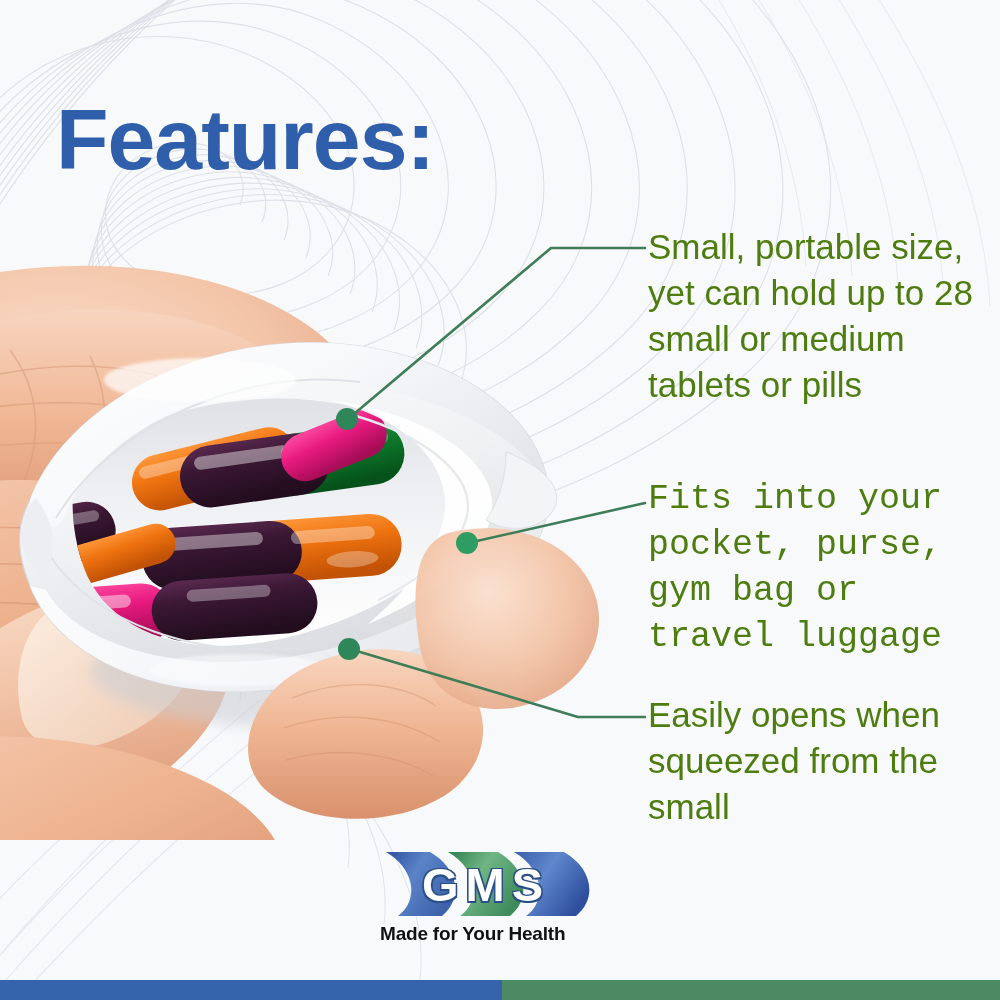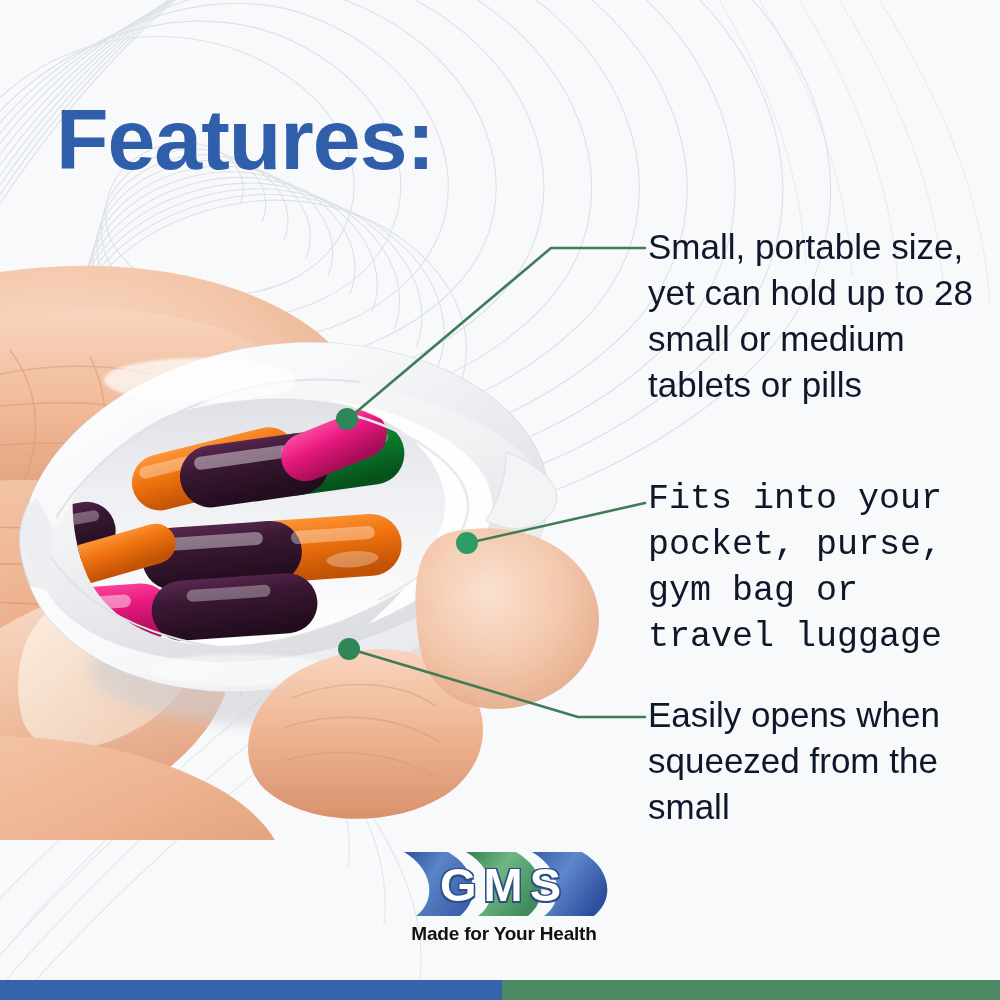--- a/index.html
+++ b/index.html
@@ -49,34 +49,34 @@
   #connectors {
     position: absolute;
     left: 0; top: 0;
     width: 1000px; height: 1000px;
     pointer-events: none;
   }
 
   
   .feature-block {
     position: absolute;
-    color: #0f172a;
+    color: #4d7c0f;
     font-size: 35px;
     line-height: 46px;
     font-weight: 400;
     width: 330px;
   }
   #feature-0 { left: 648px; top: 224px; }
   #feature-1 { left: 648px; top: 476px; font-family: Liberation Mono, monospace; }
   #feature-2 { left: 648px; top: 692px; }
 
   
   #logo {
     position: absolute;
-    left: 398px;
+    left: 380px;
     top: 848px;
     width: 212px;
     height: 104px;
   }
   #logo-mark {
     position: relative;
     width: 212px;
     height: 72px;
   }
   #logo-text {
@@ -93,21 +93,20 @@
     letter-spacing: 7px;
     color: #ffffff;
     text-shadow:
       -1.5px -1.5px 0 #2b4f86,
        1.5px -1.5px 0 #2b4f86,
       -1.5px  1.5px 0 #2b4f86,
        1.5px  1.5px 0 #2b4f86;
   }
   #logo-tagline {
     width: 212px;
-    text-align: center;
     margin-top: 3px;
     font-size: 19px;
     font-weight: 700;
     color: #111111;
     letter-spacing: -0.2px;
   }
 
   
   #bottom-bar {
     position: absolute;

